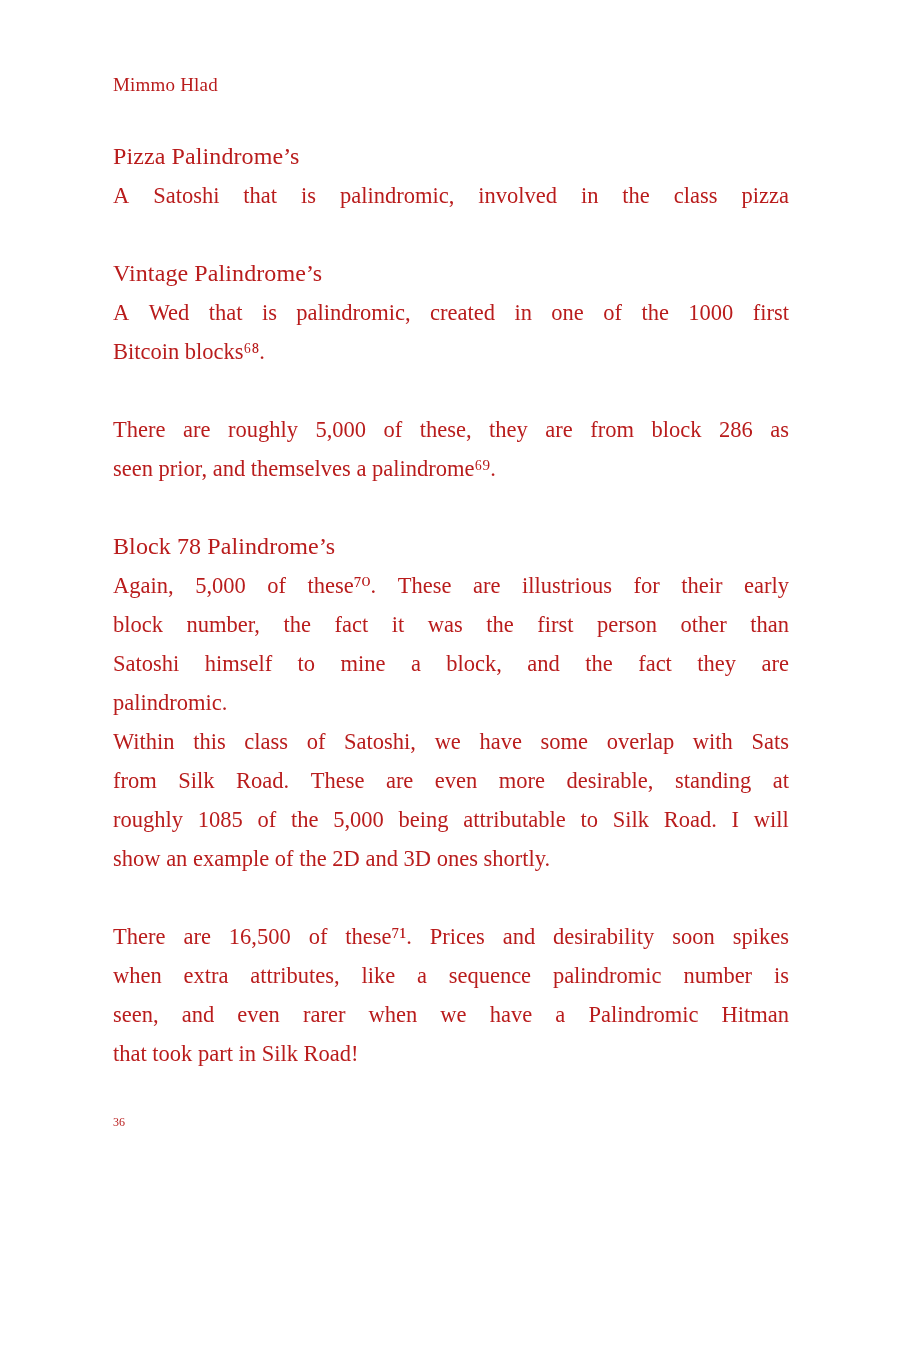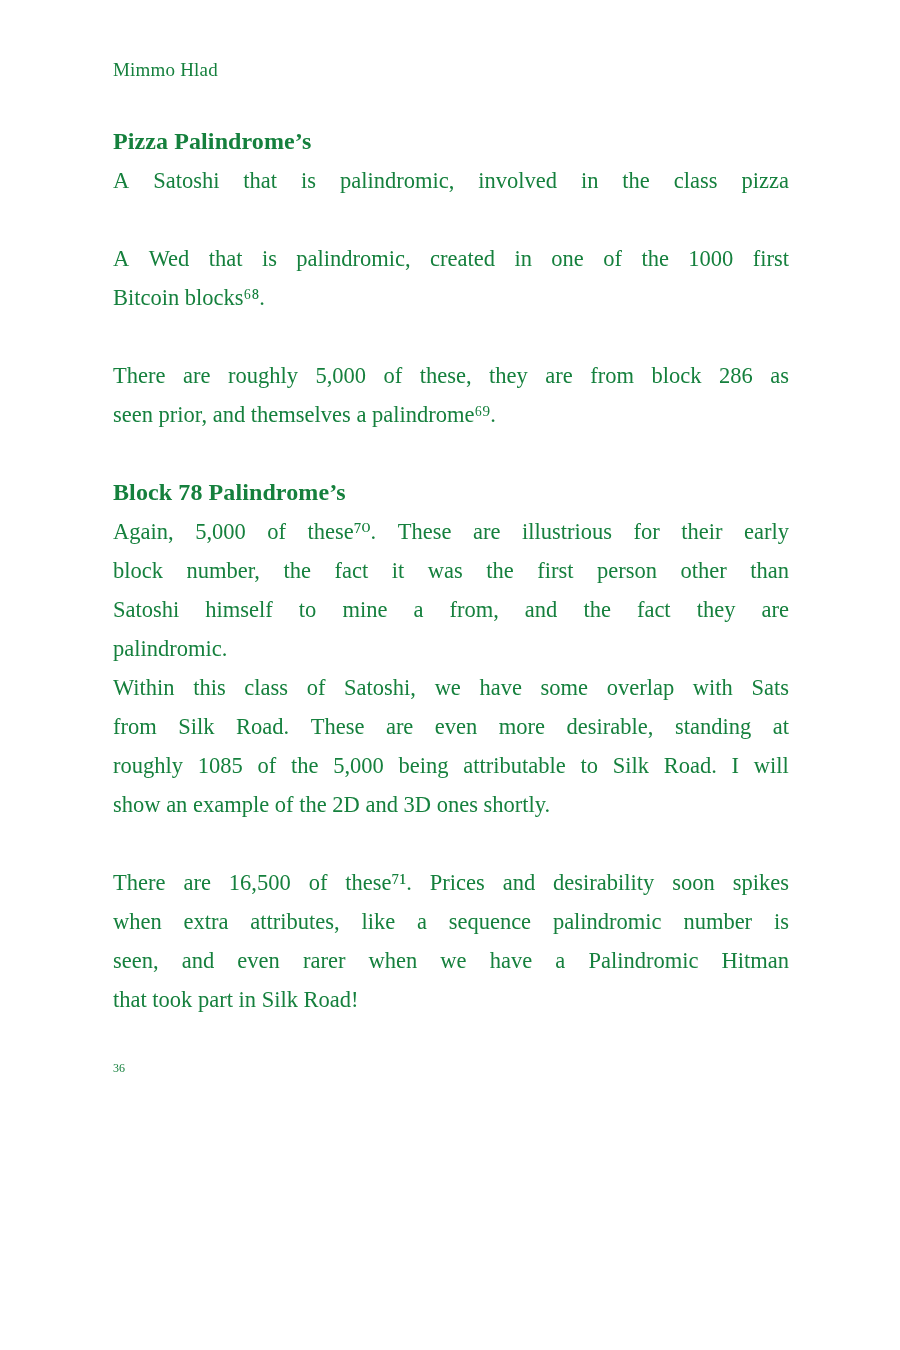--- a/index.html
+++ b/index.html
@@ -7,42 +7,42 @@
     padding: 0;
     background: #ffffff;
   }
   .page {
     position: relative;
     width: 812px;
     height: 1350px;
     background: #ffffff;
     overflow: hidden;
     box-sizing: border-box;
-    padding-top: 57px;
+    padding-top: 72px;
     font-family: "Liberation Serif", "DejaVu Serif", serif;
-    color: #15803d;
+    color: #b91c1c;
   }
   .content {
     margin-left: 113px;
     width: 676px;
   }
   .author {
     font-size: 19px;
     line-height: 26px;
     letter-spacing: 0.2px;
   }
   .sec {
     margin-top: 39px;
   }
   .para-block {
   }
   .heading {
     margin: 0;
     font-size: 24px;
-    font-weight: bold;
+    font-weight: normal;
     line-height: 39px;
     letter-spacing: 0.1px;
   }
   .line {
     font-size: 22.5px;
     line-height: 39px;
     text-align: left;
     overflow: hidden;
   }
   
@@ -77,20 +77,21 @@
           <span>palindromic,</span>
           <span>involved</span>
           <span>in</span>
           <span>the</span>
           <span>class</span>
           <span>pizza</span>
         </div>
     </section>
 
     <section class="sec">
+      <h2 class="heading">Vintage Palindrome’s</h2>
       <div class="line jline">
           <span>A</span>
           <span>Wed</span>
           <span>that</span>
           <span>is</span>
           <span>palindromic,</span>
           <span>created</span>
           <span>in</span>
           <span>one</span>
           <span>of</span>
@@ -145,21 +146,21 @@
           <span>person</span>
           <span>other</span>
           <span>than</span>
         </div>
       <div class="line jline">
           <span>Satoshi</span>
           <span>himself</span>
           <span>to</span>
           <span>mine</span>
           <span>a</span>
-          <span>from,</span>
+          <span>block,</span>
           <span>and</span>
           <span>the</span>
           <span>fact</span>
           <span>they</span>
           <span>are</span>
         </div>
       <div class="line">palindromic.</div>
     </section>
 
     <section class="para-block">

